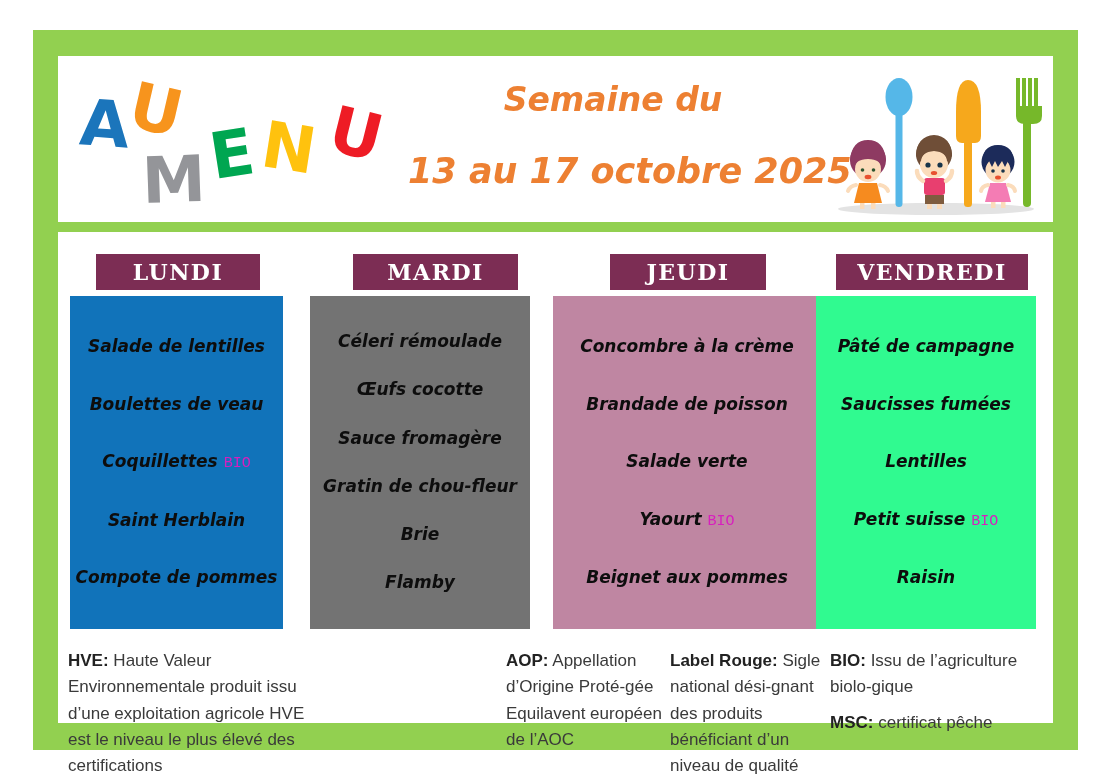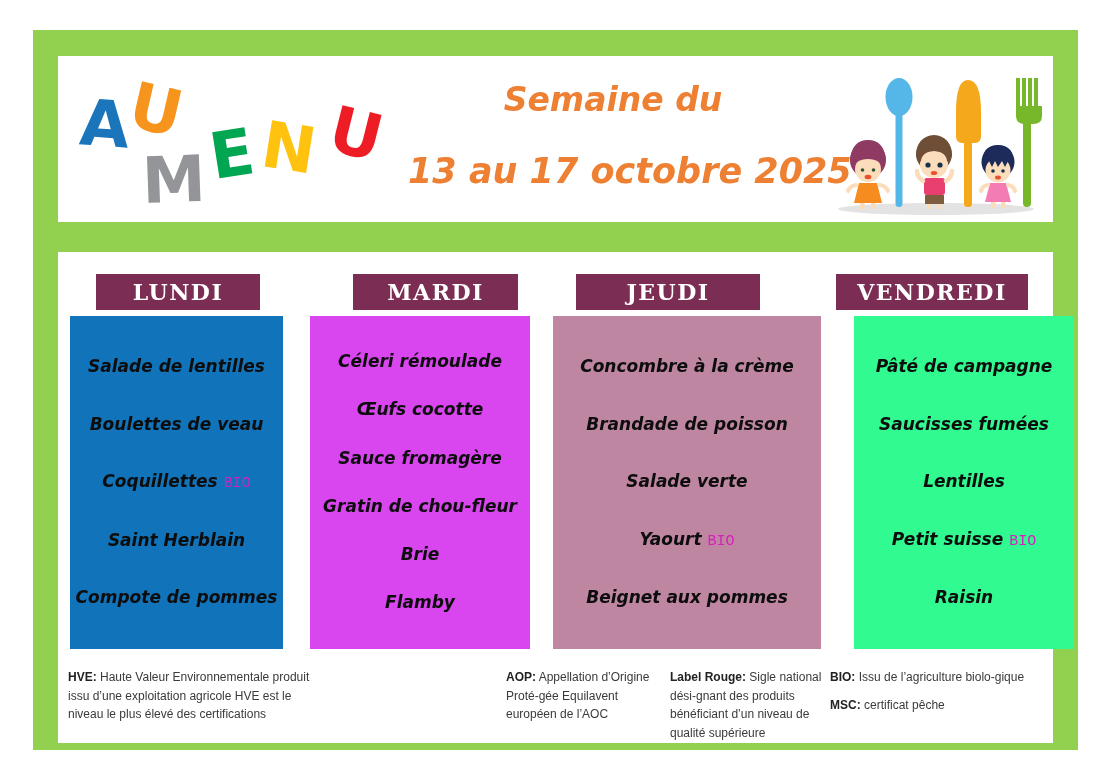--- a/index.html
+++ b/index.html
@@ -1,20 +1,20 @@
 <!DOCTYPE html>
 <html><head>
 <meta charset="utf-8">
 <style>
   * { margin:0; padding:0; box-sizing:border-box; }
   body { width:1113px; height:783px; background:#ffffff; font-family:"Liberation Sans", sans-serif; overflow:hidden; }
   .page { position:relative; width:1113px; height:783px; background:#ffffff; }
   .frame { position:absolute; left:33px; top:30px; width:1045px; height:720px; background:#92d050; }
   .header-band { position:absolute; left:25px; top:26px; width:995px; height:166px; background:#ffffff; overflow:visible; }
-  .main-band { position:absolute; left:25px; top:202px; width:995px; height:491px; background:#ffffff;margin-top:20px; }
+  .main-band { position:absolute; left:25px; top:202px; width:995px; height:491px; background:#ffffff; }
 
   
   .logo { position:absolute; left:0; top:0; width:390px; height:166px; }
   .logo-letter { position:absolute; font-family:"DejaVu Sans", sans-serif; font-weight:bold; font-size:64px; line-height:1; }
   .l0 { left:22px;  top:36px; transform:rotate(4deg); }
   .l1 { left:72px;  top:22px; transform:rotate(13deg); }
   .l2 { left:84px;  top:92px; transform:rotate(-2deg); }
   .l3 { left:152px; top:66px; transform:rotate(-9deg); }
   .l4 { left:204px; top:60px; transform:rotate(9deg); }
   .l5 { left:272px; top:46px; transform:rotate(14deg); }
@@ -26,34 +26,34 @@
   .week-line2 { font-size:35px; margin-top:32px; white-space:nowrap; }
 
   .kids { position:absolute; left:772px; top:14px; width:212px; height:148px; }
 
   
   .day-bar { position:absolute; top:22px; height:36px; color:#ffffff;
              font-family:"DejaVu Serif", serif; font-weight:bold; font-size:22px; letter-spacing:1.5px;
              display:flex; align-items:center; justify-content:center; }
   .bar-0 { left:38px;  width:164px; }
   .bar-1 { left:295px; width:165px; }
-  .bar-2 { left:518px; width:184px; }
+  .bar-2 { left:552px; width:156px; }
   .bar-3 { left:778px; width:192px; }
 
   .day-box { position:absolute; top:64px; height:333px; display:flex; flex-direction:column;
              justify-content:space-around; padding:22px 4px; }
   .box-0 { left:12px;  width:213px; }
   .box-1 { left:252px; width:220px; }
   .box-2 { left:495px; width:268px; }
-  .box-3 { left:796px; width:220px; }
+  .box-3 { left:758px; width:220px; }
 
   .item { text-align:center; color:#0d0d0d; font-family:"DejaVu Sans", sans-serif;
           font-weight:bold; font-style:italic; font-size:17px; line-height:1.15; }
   .badge { font-style:normal; font-weight:normal; font-family:Liberation Mono, monospace; font-size:15px; }
-  .legend-col { position:absolute; top:416px; font-size:12px; line-height:1.55; color:#3a3a3a; }
+  .legend-col { position:absolute; top:416px; font-size:17px; line-height:1.55; color:#3a3a3a; }
   .legend-col p + p { margin-top:9px; }
   .legend-col b { color:#222222; }
   .lg-0 { left:10px;  width:243px; }
   .lg-1 { left:252px; width:190px; }
   .lg-2 { left:448px; width:158px; }
   .lg-3 { left:612px; width:156px; }
   .lg-4 { left:772px; width:195px; }
 </style>
 </head>
 <body>
@@ -136,21 +136,21 @@
       <div class="day-bar bar-3" style="background-color: rgb(124, 45, 84);">VENDREDI</div>
 
       <div class="day-box box-0" style="background-color: rgb(17, 115, 186);">
         <div class="item"><span>Salade de lentilles</span></div>
         <div class="item"><span>Boulettes de veau</span></div>
         <div class="item"><span>Coquillettes</span> <span class="badge" style="color: rgb(216, 30, 190);">BIO</span></div>
         <div class="item"><span>Saint Herblain</span></div>
         <div class="item"><span>Compote de pommes</span></div>
       </div>
 
-      <div class="day-box box-1" style="background-color: #d946ef;">
+      <div class="day-box box-1" style="background-color: #737373;">
         <div class="item"><span>Céleri rémoulade</span></div>
         <div class="item"><span>Œufs cocotte</span></div>
         <div class="item"><span>Sauce fromagère</span></div>
         <div class="item"><span>Gratin de chou-fleur</span></div>
         <div class="item"><span>Brie</span></div>
         <div class="item"><span>Flamby</span></div>
       </div>
 
       <div class="day-box box-2" style="background-color: rgb(191, 134, 162);">
         <div class="item"><span>Concombre à la crème</span></div>

